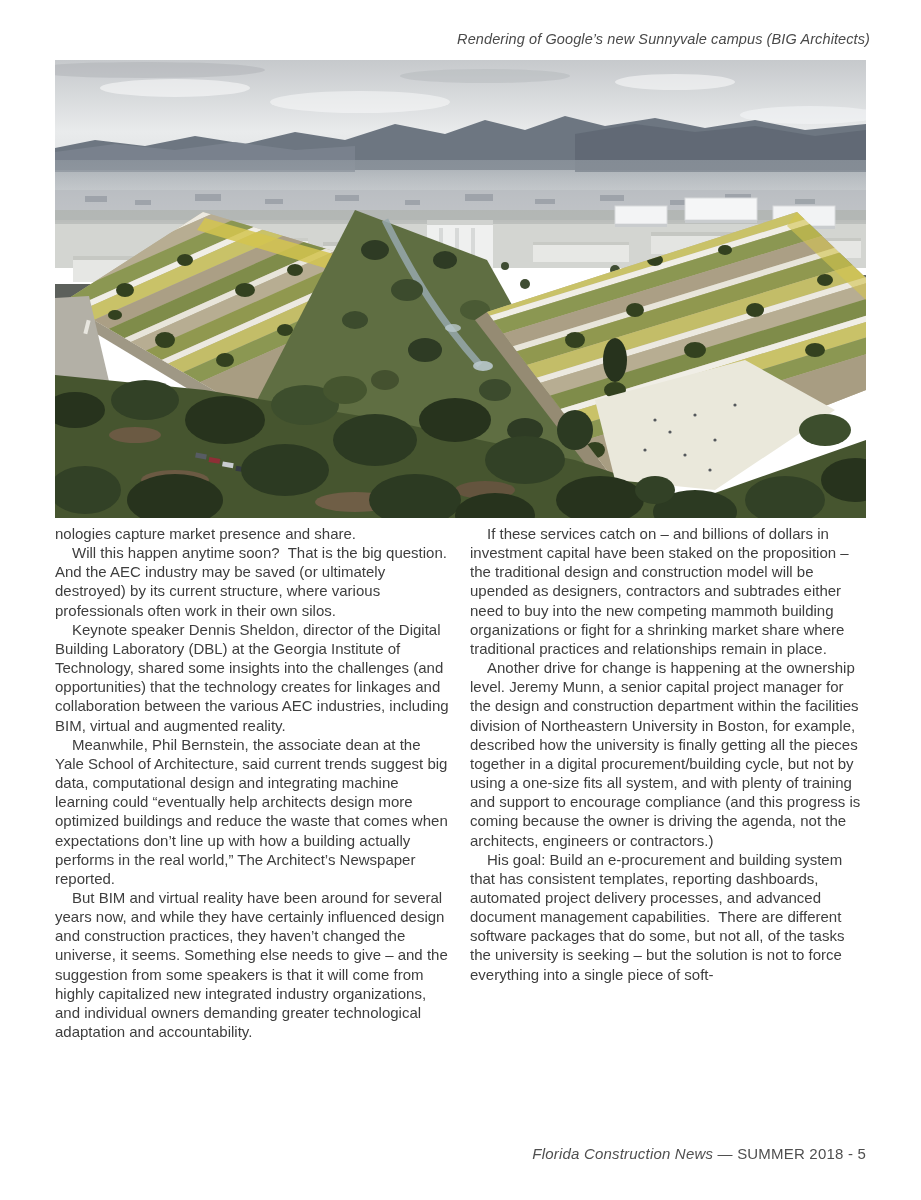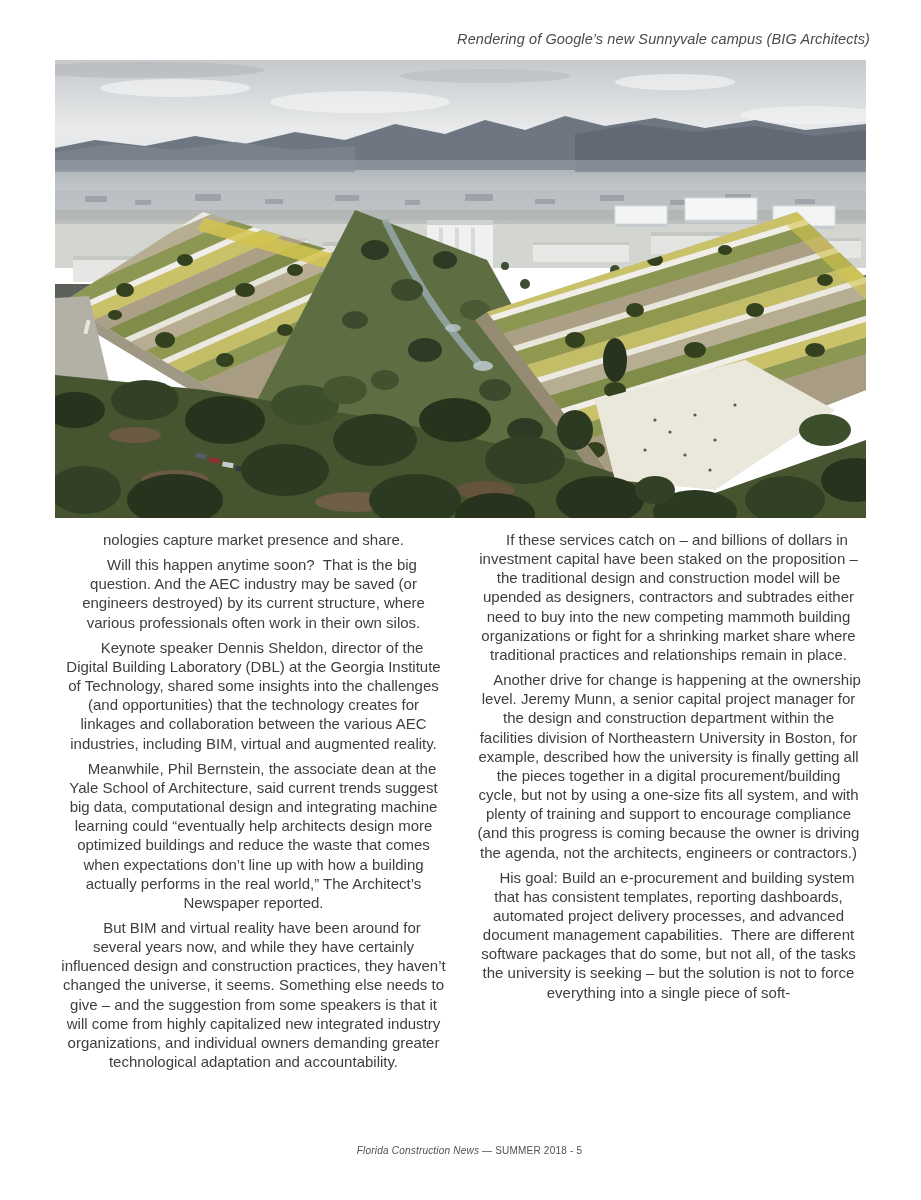--- a/index.html
+++ b/index.html
@@ -14,25 +14,25 @@
   }
   .figure{
     position:absolute;top:60px;left:55px;width:811px;height:458px;overflow:hidden;
   }
   .figure svg{display:block;width:811px;height:458px;}
   .columns{
     position:absolute;top:524px;left:55px;width:812px;
     display:flex;gap:18px;
   }
   .col{width:397px;font-size:15px;line-height:19.15px;color:#3e3e3e;}
-  p.para{margin:6px;white-space:pre-wrap;text-align:center;}
+  p.para{margin:0;white-space:pre-wrap;}
   p.para.indent{text-indent:17px;}
   .footer{
-    position:absolute;top:1145px;left:64px;width:811px;
-    text-align:center;font-size:10px;color:#4f4f4f;letter-spacing:0.2px;
+    position:absolute;top:1145px;left:55px;width:811px;
+    text-align:right;font-size:15px;color:#4f4f4f;letter-spacing:0.2px;
   }
   .footer .pub{font-style:italic;}
 </style>
 </head>
 <body>
 
 <div class="caption">Rendering of Google’s new Sunnyvale campus (BIG Architects)</div>
 
 <div class="figure">
   <svg viewBox="0 0 811 458" xmlns="http://www.w3.org/2000/svg">
@@ -272,21 +272,21 @@
       <ellipse cx="520" cy="370" rx="18" ry="20" fill="#2c3a22"></ellipse>
       <ellipse cx="560" cy="300" rx="12" ry="22" fill="#27331d"></ellipse>
       <ellipse cx="600" cy="430" rx="20" ry="14" fill="#324126"></ellipse>
     </g>
   </svg>
 </div>
 
 <div class="columns">
   <div class="col">
       <p class="para">nologies capture market presence and share.</p>
-      <p class="para indent">Will this happen anytime soon?  That is the big question. And the AEC industry may be saved (or engineers destroyed) by its current structure, where various professionals often work in their own silos.</p>
+      <p class="para indent">Will this happen anytime soon?  That is the big question. And the AEC industry may be saved (or ultimately destroyed) by its current structure, where various professionals often work in their own silos.</p>
       <p class="para indent">Keynote speaker Dennis Sheldon, director of the Digital Building Laboratory (DBL) at the Georgia Institute of Technology, shared some insights into the challenges (and opportunities) that the technology creates for linkages and collaboration between the various AEC industries, including BIM, virtual and augmented reality.</p>
       <p class="para indent">Meanwhile, Phil Bernstein, the associate dean at the Yale School of Architecture, said current trends suggest big data, computational design and integrating machine learning could “eventually help architects design more optimized buildings and reduce the waste that comes when expectations don’t line up with how a building actually performs in the real world,” The Architect’s Newspaper reported.</p>
       <p class="para indent">But BIM and virtual reality have been around for several years now, and while they have certainly influenced design and construction practices, they haven’t changed the universe, it seems. Something else needs to give – and the suggestion from some speakers is that it will come from highly capitalized new integrated industry organizations, and individual owners demanding greater technological adaptation and accountability.</p>
     </div>
   <div class="col">
       <p class="para indent">If these services catch on – and billions of dollars in investment capital have been staked on the proposition – the traditional design and construction model will be upended as designers, contractors and subtrades either need to buy into the new competing mammoth building organizations or fight for a shrinking market share where traditional practices and relationships remain in place.</p>
       <p class="para indent">Another drive for change is happening at the ownership level. Jeremy Munn, a senior capital project manager for the design and construction department within the facilities division of Northeastern University in Boston, for example, described how the university is finally getting all the pieces together in a digital procurement/building cycle, but not by using a one-size fits all system, and with plenty of training and support to encourage compliance (and this progress is coming because the owner is driving the agenda, not the architects, engineers or contractors.)</p>
       <p class="para indent">His goal: Build an e-procurement and building system that has consistent templates, reporting dashboards, automated project delivery processes, and advanced document management capabilities.  There are different software packages that do some, but not all, of the tasks the university is seeking – but the solution is not to force everything into a single piece of soft-</p>
     </div>
 </div>

